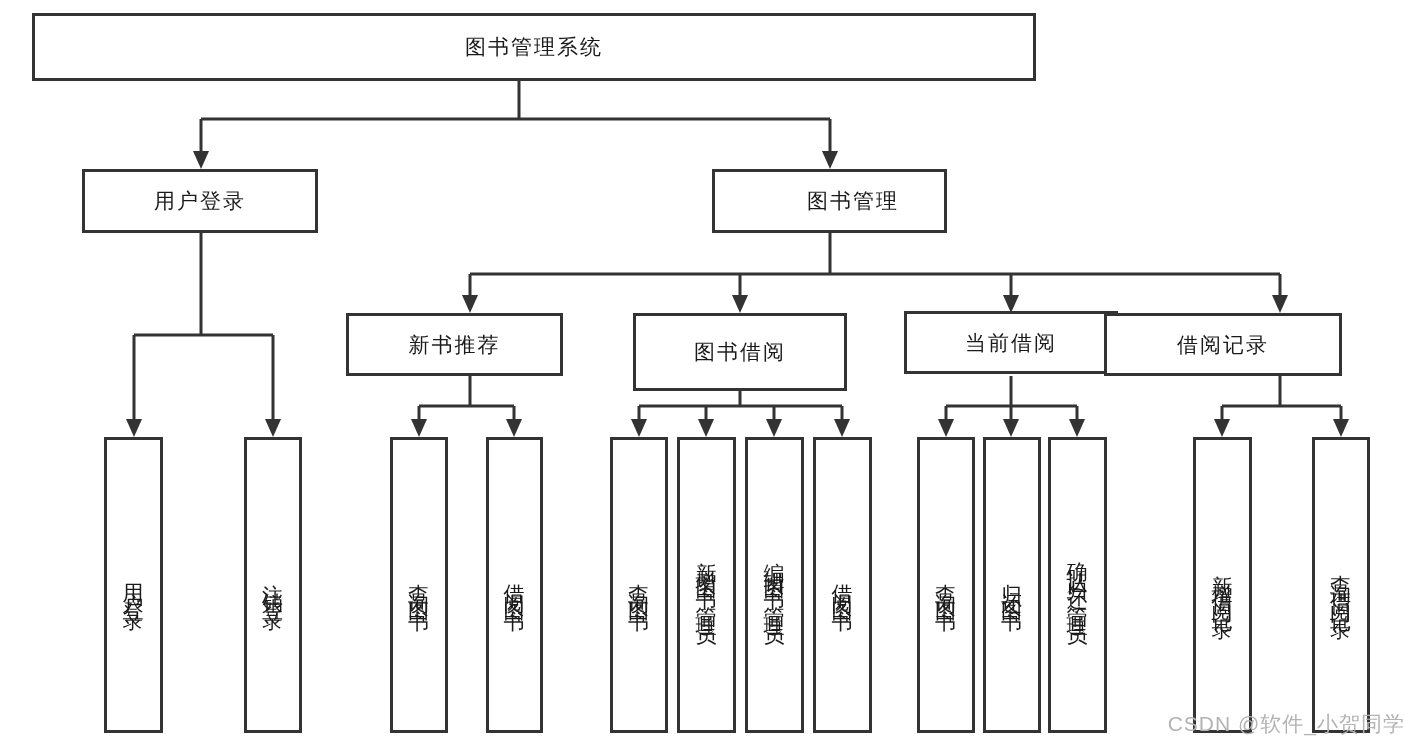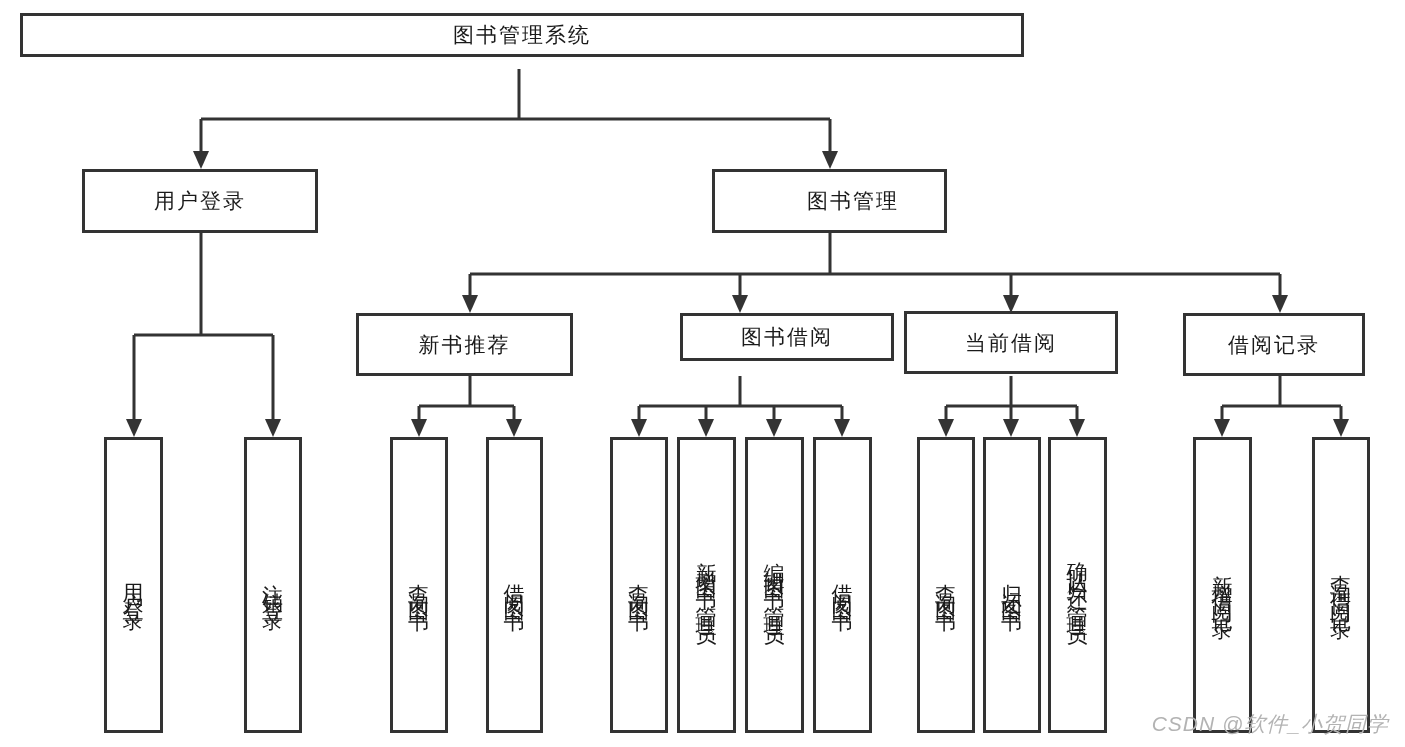--- a/index.html
+++ b/index.html
@@ -30,27 +30,26 @@
   .leaf .vtext{
     writing-mode:vertical-rl;
     text-orientation:mixed;
     letter-spacing:9px;
     line-height:1.1;
     font-size:21px;
     color:#1a1a1a;
   }
   .watermark{
     position:absolute;
-    right:16px;
+    right:0;
     bottom:9px;
     font-size:21px;
     color:#b3b3b3;
     letter-spacing:1px;
     white-space:nowrap;
-    font-style:italic;
   }
 </style>
 </head>
 <body>
 
 <div id="stage">
 
   <svg id="wires" viewBox="0 0 1405 747" xmlns="http://www.w3.org/2000/svg" aria-hidden="true">
     <g stroke="#333333" stroke-width="3" fill="none">
 
@@ -91,41 +90,41 @@
 
       <polygon points="938,419 954,419 946,437"></polygon>
       <polygon points="1003,419 1019,419 1011,437"></polygon>
       <polygon points="1069,419 1085,419 1077,437"></polygon>
 
       <polygon points="1214,419 1230,419 1222,437"></polygon>
       <polygon points="1333,419 1349,419 1341,437"></polygon>
     </g>
   </svg>
 
-  <div class="node" style="left:20px;top:13px;width:1004px;height:44px;">
+  <div class="node" style="left:32px;top:13px;width:1004px;height:68px;">
     <span>图书管理系统</span>
   </div>
 
   <div class="node" style="left:82px;top:169px;width:236px;height:64px;">
     <span>用户登录</span>
   </div>
   <div class="node" style="left:712px;top:169px;width:235px;height:64px;padding-left:47px;">
     <span>图书管理</span>
   </div>
 
-  <div class="node" style="left:356px;top:313px;width:217px;height:63px;">
+  <div class="node" style="left:346px;top:313px;width:217px;height:63px;">
     <span>新书推荐</span>
   </div>
-  <div class="node" style="left:633px;top:313px;width:214px;height:48px;margin-left:47px;">
+  <div class="node" style="left:633px;top:313px;width:214px;height:78px;">
     <span>图书借阅</span>
   </div>
   <div class="node" style="left:904px;top:311px;width:214px;height:63px;">
     <span>当前借阅</span>
   </div>
-  <div class="node" style="left:1183px;top:313px;width:182px;height:63px;text-align:center;">
+  <div class="node" style="left:1104px;top:313px;width:238px;height:63px;text-align:center;">
     <span>借阅记录</span>
   </div>
 
   <div class="node leaf" style="left:104px;top:437px;width:59px;height:296px;">
     <span class="vtext">用户登录</span>
   </div>
   <div class="node leaf" style="left:244px;top:437px;width:58px;height:296px;">
     <span class="vtext">注销登录</span>
   </div>
 

